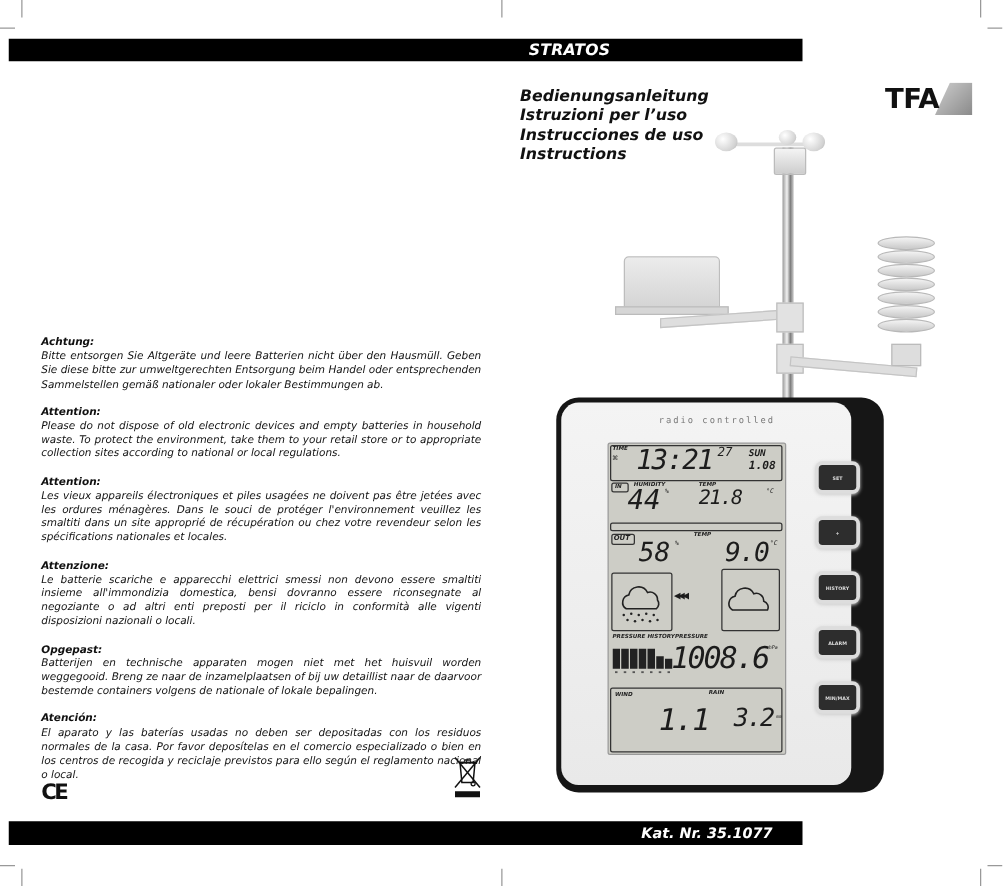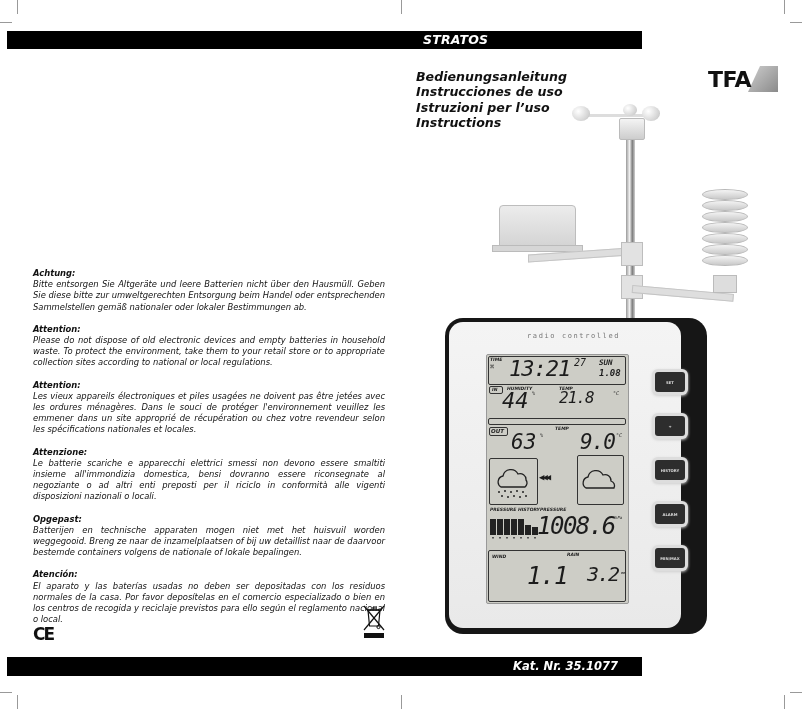--- a/index.html
+++ b/index.html
@@ -61,42 +61,42 @@
 <div class="crop" style="left:401px;top:695px;width:1px;height:14px;"></div>
 <div class="crop" style="left:784px;top:695px;width:1px;height:14px;"></div>
 <div class="crop" style="left:790px;top:692px;width:12px;height:1px;"></div>
 
 <div class="bar bar-top">
   <span class="t">STRATOS</span>
 </div>
 
 <div class="titles">
   <div>Bedienungsanleitung</div>
+  <div>Istruzioni per l’uso</div>
   <div>Instrucciones de uso</div>
-  <div>Istruzioni per l’uso</div>
   <div>Instructions</div>
 </div>
 
 <div class="logo">
   <div class="grey"></div>
   <span class="txt">TFA</span>
 </div>
 
 <div class="notices">
   <div class="notice">
     <div class="h">Achtung:</div>
     <div>Bitte entsorgen Sie Altgeräte und leere Batterien nicht über den Hausmüll. Geben Sie diese bitte zur umweltgerechten Entsorgung beim Handel oder entsprechenden Sammelstellen gemäß nationaler oder lokaler Bestimmungen ab.</div>
   </div>
   <div class="notice">
     <div class="h">Attention:</div>
     <div>Please do not dispose of old electronic devices and empty batteries in household waste. To protect the environment, take them to your retail store or to appropriate collection sites according to national or local regulations.</div>
   </div>
   <div class="notice">
     <div class="h">Attention:</div>
-    <div>Les vieux appareils électroniques et piles usagées ne doivent pas être jetées avec les ordures ménagères. Dans le souci de protéger l'environnement veuillez les emmener dans un site approprié de récupération ou chez votre revendeur selon les spécifications nationales et locales.</div>
+    <div>Les vieux appareils électroniques et piles usagées ne doivent pas être jetées avec les ordures ménagères. Dans le souci de protéger l'environnement veuillez les smaltiti dans un site approprié de récupération ou chez votre revendeur selon les spécifications nationales et locales.</div>
   </div>
   <div class="notice">
     <div class="h">Attenzione:</div>
     <div>Le batterie scariche e apparecchi elettrici smessi non devono essere smaltiti insieme all'immondizia domestica, bensi dovranno essere riconsegnate al negoziante o ad altri enti preposti per il riciclo in conformità alle vigenti disposizioni nazionali o locali.</div>
   </div>
   <div class="notice">
     <div class="h">Opgepast:</div>
     <div>Batterijen en technische apparaten mogen niet met het huisvuil worden weggegooid. Breng ze naar de inzamelplaatsen of bij uw detaillist naar de daarvoor bestemde containers volgens de nationale of lokale bepalingen.</div>
   </div>
   <div class="notice">
@@ -158,21 +158,21 @@
         <span class="lbl" style="left:72px;top:31px;">TEMP</span>
         <span class="seg" style="left:15px;top:33px;font-size:22px;">44</span>
         <span class="seg" style="left:45px;top:35px;font-size:5px;">%</span>
         <span class="seg" style="left:72px;top:33px;font-size:16px;letter-spacing:-1px;">21.8</span>
         <span class="seg" style="left:126px;top:35px;font-size:5px;">°C</span>
         <div class="box" style="left:1px;top:63px;width:136px;height:5px;"></div>
 
         <div class="box" style="left:2px;top:72px;width:17px;height:7px;"></div>
         <span class="lbl" style="left:4px;top:73px;font-size:5.5px;">OUT</span>
         <span class="lbl" style="left:68px;top:71px;">TEMP</span>
-        <span class="seg" style="left:24px;top:75px;font-size:21px;">63</span>
+        <span class="seg" style="left:24px;top:75px;font-size:21px;">58</span>
         <span class="seg" style="left:53px;top:77px;font-size:5px;">%</span>
         <span class="seg" style="left:93px;top:75px;font-size:21px;letter-spacing:-1px;">9.0</span>
         <span class="seg" style="left:129px;top:77px;font-size:5px;">°C</span>
 
         <div class="box" style="left:2px;top:103px;width:47px;height:45px;"></div>
         <svg style="position:absolute;left:6px;top:110px;" width="40" height="36" viewBox="0 0 40 36">
           <path d="M8 22 a6 6 0 0 1 2-11 a8 8 0 0 1 15-2 a6 6 0 0 1 8 6 a5 5 0 0 1-1 7 z" fill="none" stroke="#222" stroke-width="1.3"></path>
           <g fill="#222">
               <circle cx="6" cy="27" r="1"></circle>
               <circle cx="12" cy="26" r="1"></circle>

